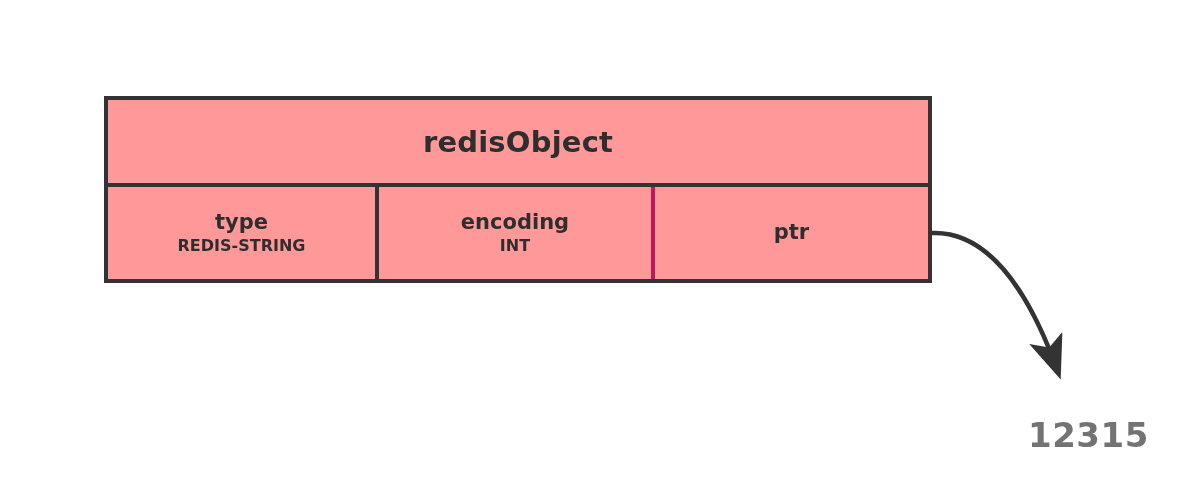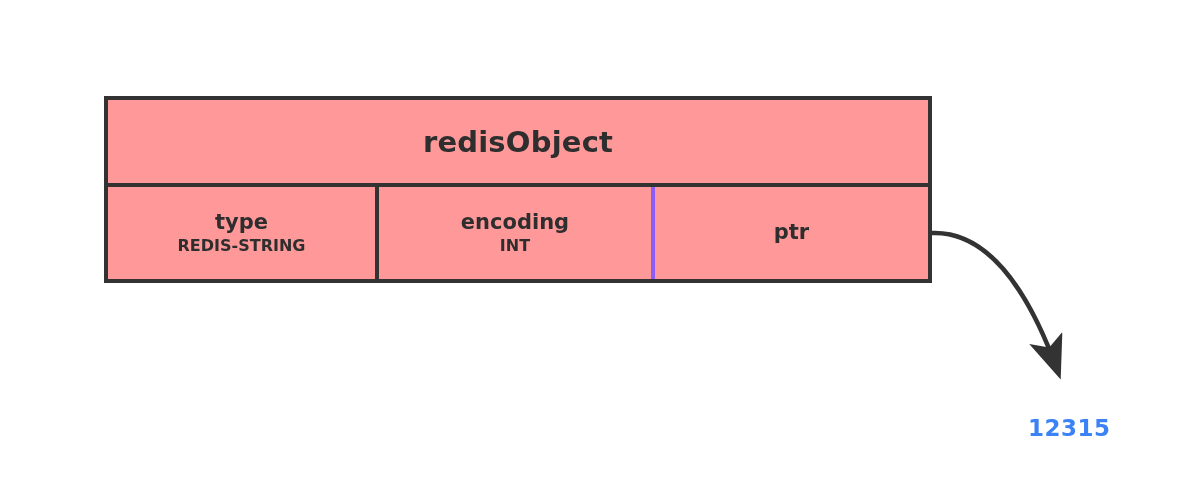--- a/index.html
+++ b/index.html
@@ -69,21 +69,21 @@
     line-height: 1.22;
   }
 
   .field-cell.cell-type {
     flex: 0 0 271px;
     border-right: 4px solid #333333;
   }
 
   .field-cell.cell-encoding {
     flex: 0 0 276px;
-    border-right: 4px solid #8b5cf6;
+    border-right: 4px solid #be185d;
   }
 
   .field-cell.cell-ptr {
     flex: 1 1 auto;
     align-items: center;
   }
 
   .field-name {
     font-size: 21px;
     font-weight: bold;
@@ -92,22 +92,22 @@
   .field-value {
     font-size: 16px;
     font-weight: bold;
   }
 
   
   .pointer-target-label {
     position: absolute;
     left: 1012px;
     top: 415px;
-    color: #3b82f6;
-    font-size: 23px;
+    color: #737373;
+    font-size: 34px;
     font-weight: bold;
     letter-spacing: 0.5px;
     white-space: nowrap;
   }
 
   
   #arrow-layer {
     position: absolute;
     left: 0;
     top: 0;

